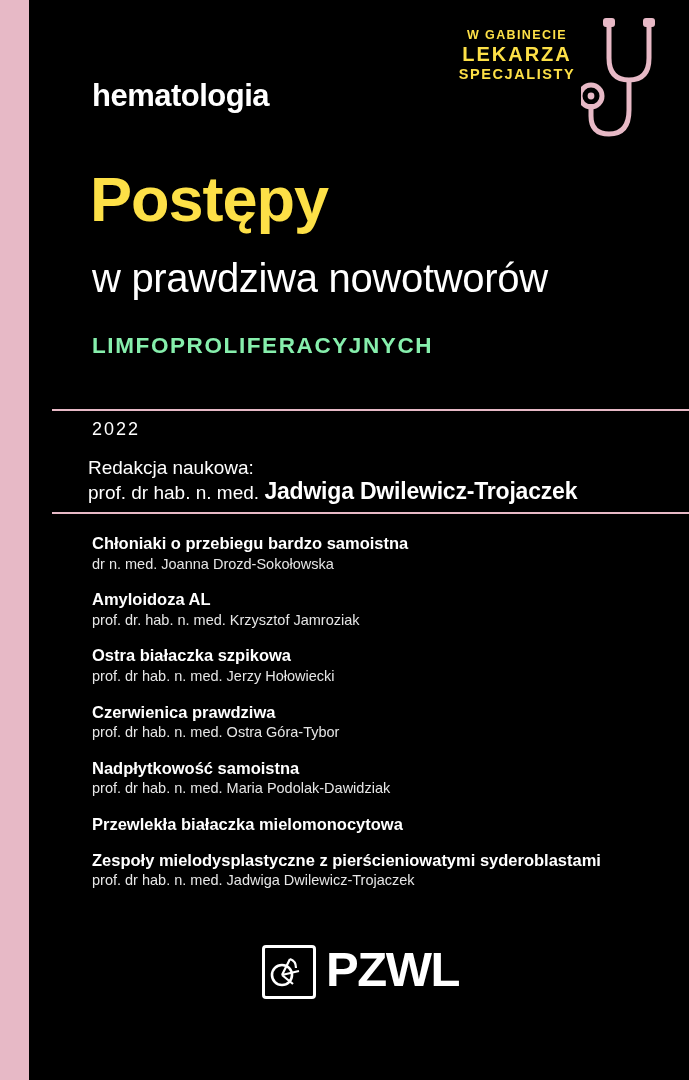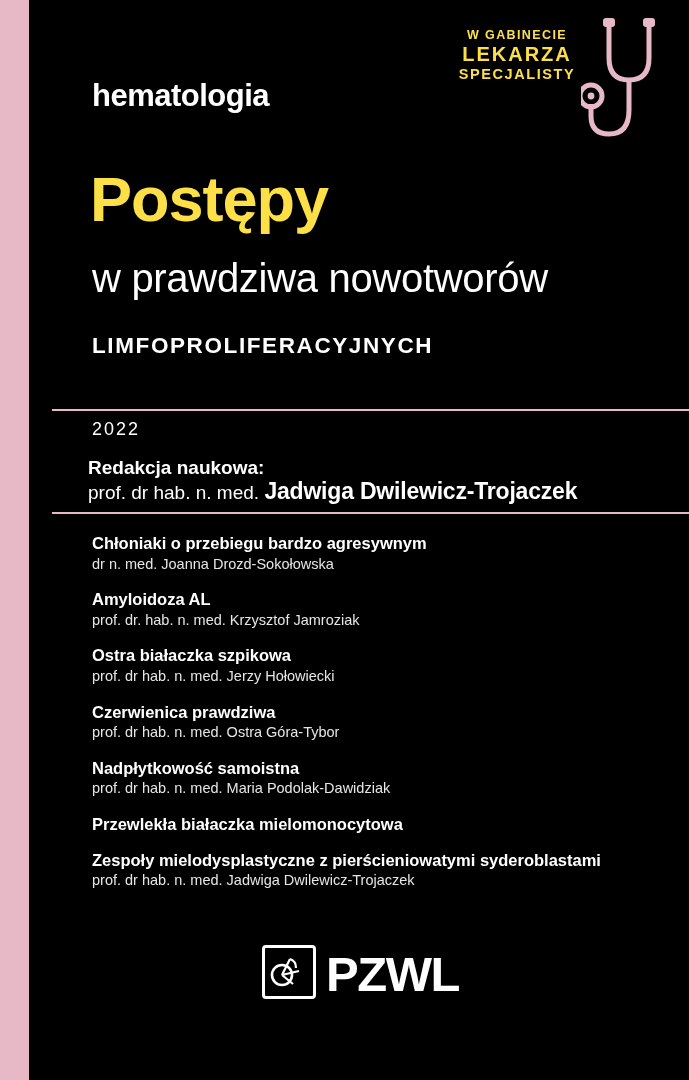--- a/index.html
+++ b/index.html
@@ -89,21 +89,21 @@
     color: #ffffff;
     font-size: 40px;
     font-weight: normal;
     letter-spacing: -0.3px;
     line-height: 1;
   }
   .title-pink {
     position: absolute;
     left: 60px;
     top: 330px;
-    color: #ffffff;
+    color: #86efac;
     font-size: 22.5px;
     font-weight: bold;
     letter-spacing: 1.6px;
     line-height: 1.45;
   }
 
   .rule {
     position: absolute;
     left: 20px;
     right: 0px;
@@ -120,21 +120,20 @@
     color: #ffffff;
     font-size: 18px;
     letter-spacing: 2px;
   }
   .editor-lead {
     position: absolute;
     left: 56px;
     top: 457px;
     color: #ffffff;
     font-size: 19px;
-    font-weight: bold;
   }
   .editor-line {
     position: absolute;
     left: 56px;
     top: 478px;
     color: #ffffff;
     font-size: 19px;
     white-space: nowrap;
   }
   .editor-line .name {
@@ -164,21 +163,21 @@
     margin-top: 1px;
   }
 
   
   .logo {
     position: absolute;
     left: 0; right: 0;
     top: 945px;
     display: flex;
     justify-content: center;
-    align-items: flex-end;
+    align-items: flex-start;
   }
   .logo-mark {
     width: 48px; height: 48px;
     border: 3px solid #ffffff;
     border-radius: 4px;
     position: relative;
     margin-right: 10px;
   }
   .logo-mark svg { position: absolute; left: 4px; top: 3px; }
   .logo-text {
@@ -230,21 +229,21 @@
     <div class="editor-line">
       <span>prof. dr hab. n. med.</span>
       <span class="name">Jadwiga Dwilewicz-Trojaczek</span>
     </div>
 
     <div class="rule rule-2"></div>
 
     <div class="chapters">
 
       <div class="chapter">
-        <div class="chapter-title">Chłoniaki o przebiegu bardzo agresywnym</div>
+        <div class="chapter-title">Chłoniaki o przebiegu bardzo samoistna</div>
         <div class="chapter-author">dr n. med. Joanna Drozd-Sokołowska</div>
       </div>
 
       <div class="chapter">
         <div class="chapter-title">Amyloidoza AL</div>
         <div class="chapter-author">prof. dr. hab. n. med. Krzysztof Jamroziak</div>
       </div>
 
       <div class="chapter">
         <div class="chapter-title">Ostra białaczka szpikowa</div>

